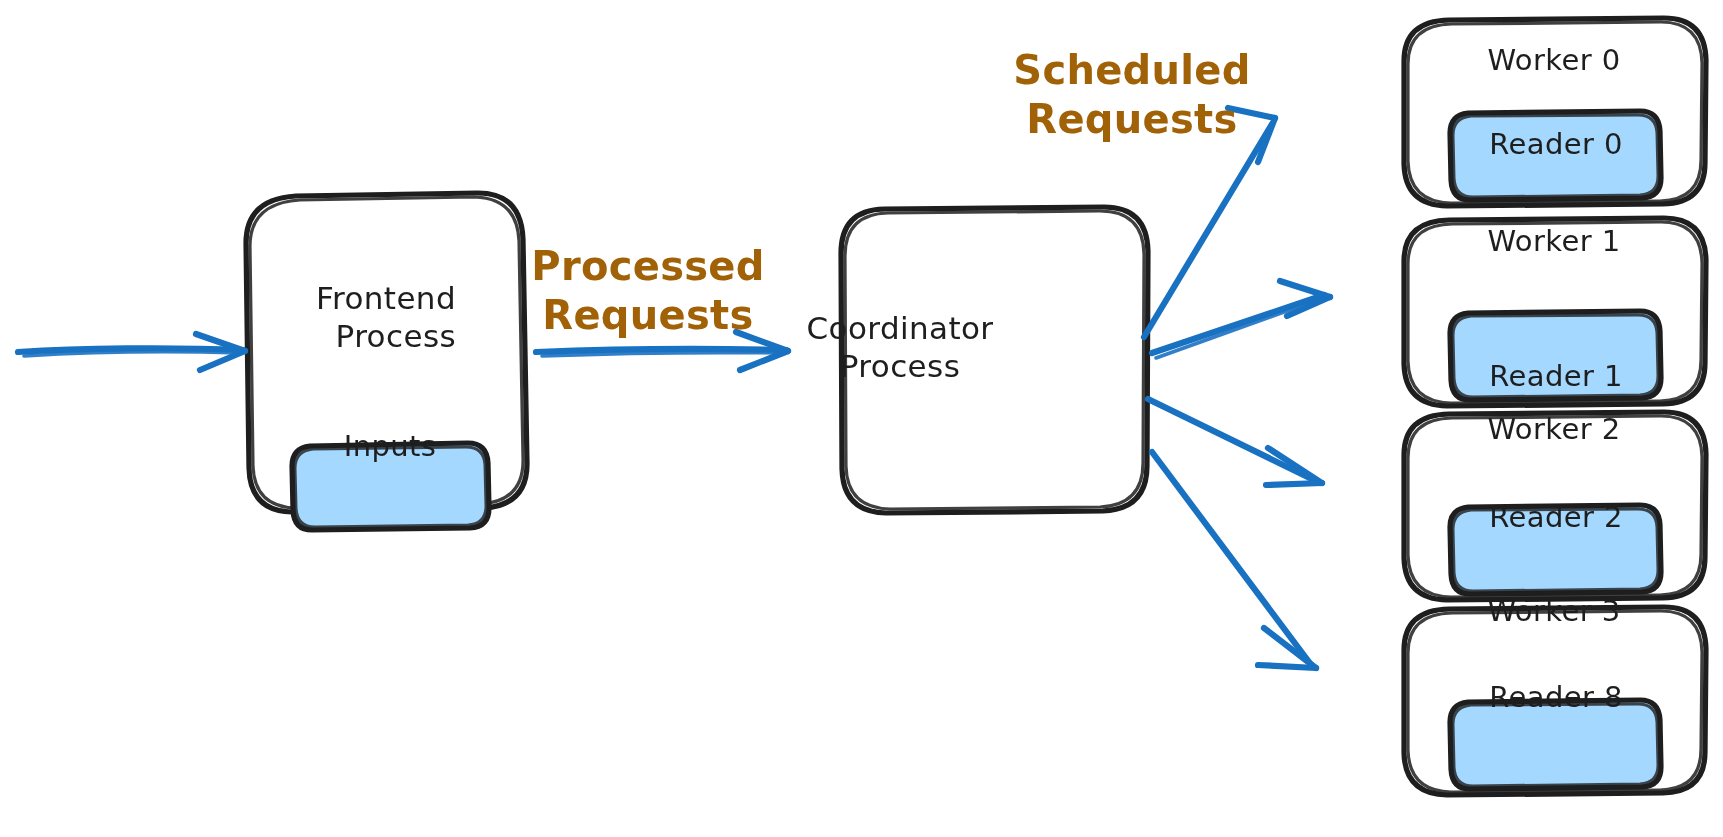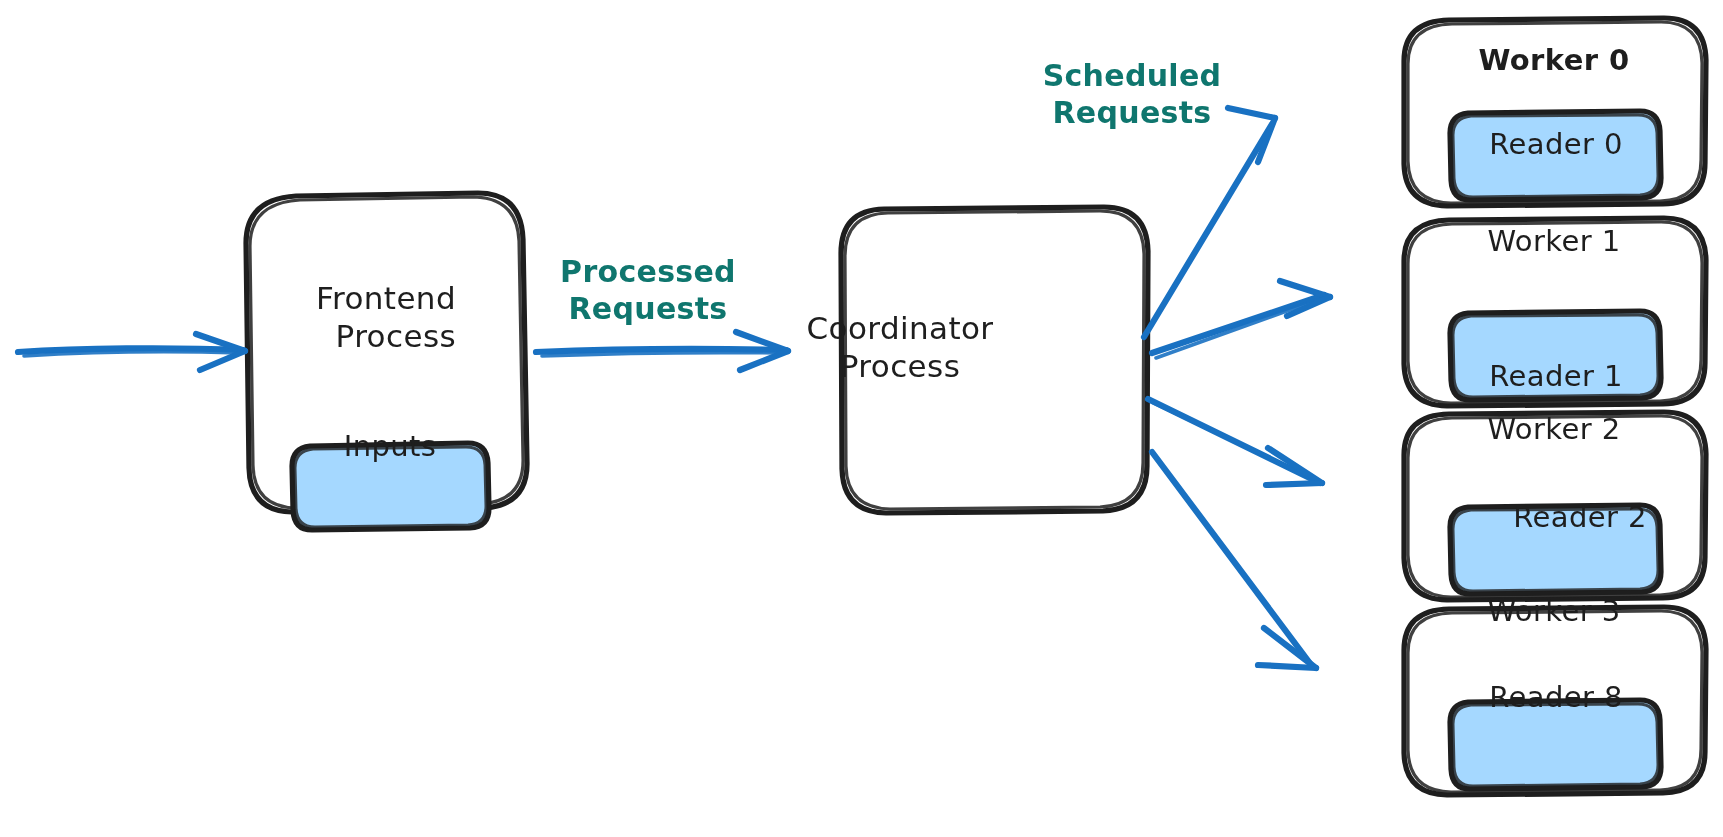--- a/index.html
+++ b/index.html
@@ -40,22 +40,22 @@
     color: #1e1e1e;
     font-size: 29px;
     letter-spacing: 0.4px;
   }
   .worker-label {
     color: #1e1e1e;
     font-size: 29px;
     letter-spacing: 0.4px;
   }
   .edge-label {
-    color: #0f766e;
-    font-size: 30px;
+    color: #a16207;
+    font-size: 40px;
     font-weight: 600;
     letter-spacing: 0.3px;
   }
   .ctr {
     transform: translate(-50%, -50%);
   }
 </style>
 </head>
 <body>
 
@@ -216,28 +216,28 @@
   </svg>
 
   <div class="lbl node-label ctr" style="left:386px; top:318px;text-align:right;">Frontend
 Process</div>
 
   <div class="lbl inner-label ctr" style="left:390px; top:447px;">Inputs</div>
 
   <div class="lbl node-label ctr" style="left:900px; top:348px;">Coordinator
 Process</div>
 
-  <div class="lbl worker-label ctr" style="left:1554px; top:61px;font-weight:bold;">Worker 0</div>
+  <div class="lbl worker-label ctr" style="left:1554px; top:61px;">Worker 0</div>
   <div class="lbl inner-label ctr" style="left:1556px; top:145px;">Reader 0</div>
 
   <div class="lbl worker-label ctr" style="left:1554px; top:242px;">Worker 1</div>
   <div class="lbl inner-label ctr" style="left:1556px; top:336px;margin-top:41px;">Reader 1</div>
 
   <div class="lbl worker-label ctr" style="left:1554px; top:430px;">Worker 2</div>
-  <div class="lbl inner-label ctr" style="left:1556px; top:518px;margin-left:24px;">Reader 2</div>
+  <div class="lbl inner-label ctr" style="left:1556px; top:518px;">Reader 2</div>
 
   <div class="lbl worker-label ctr" style="left:1554px; top:612px;">Worker 3</div>
   <div class="lbl inner-label ctr" style="left:1556px; top:698px;">Reader 8</div>
 
 
   <div class="lbl edge-label ctr" style="left:648px; top:291px;">Processed
 Requests</div>
 
   <div class="lbl edge-label ctr" style="left:1132px; top:95px;">Scheduled
 Requests</div>

